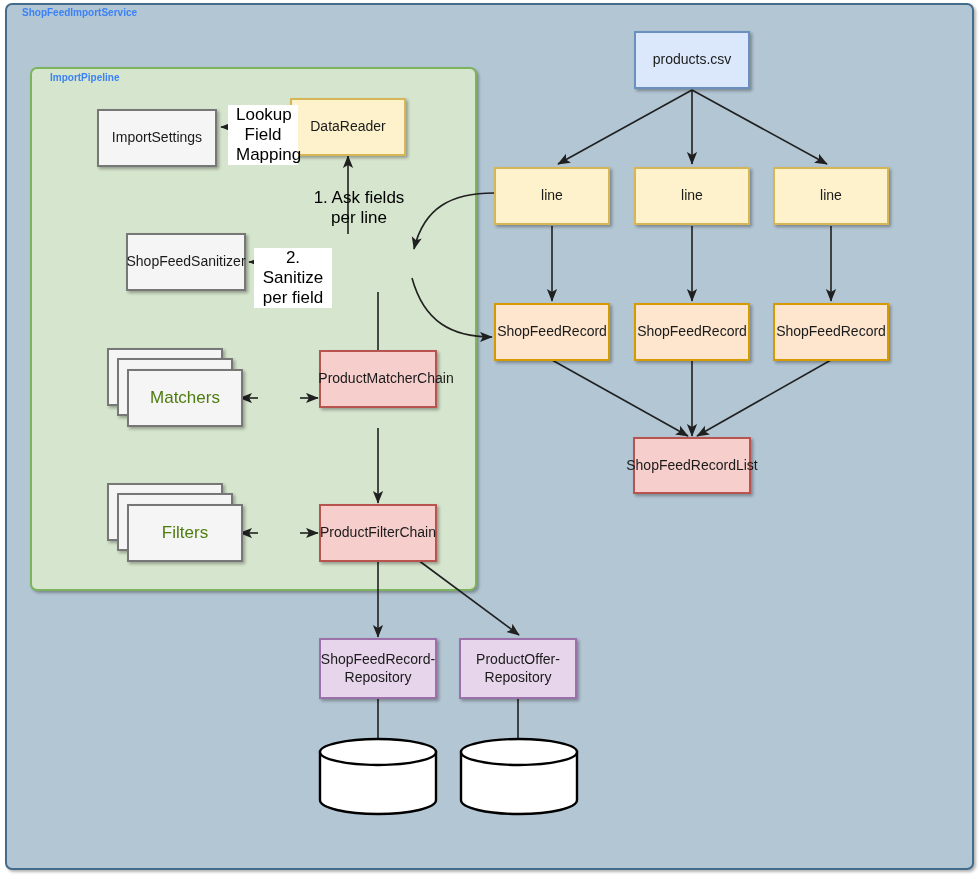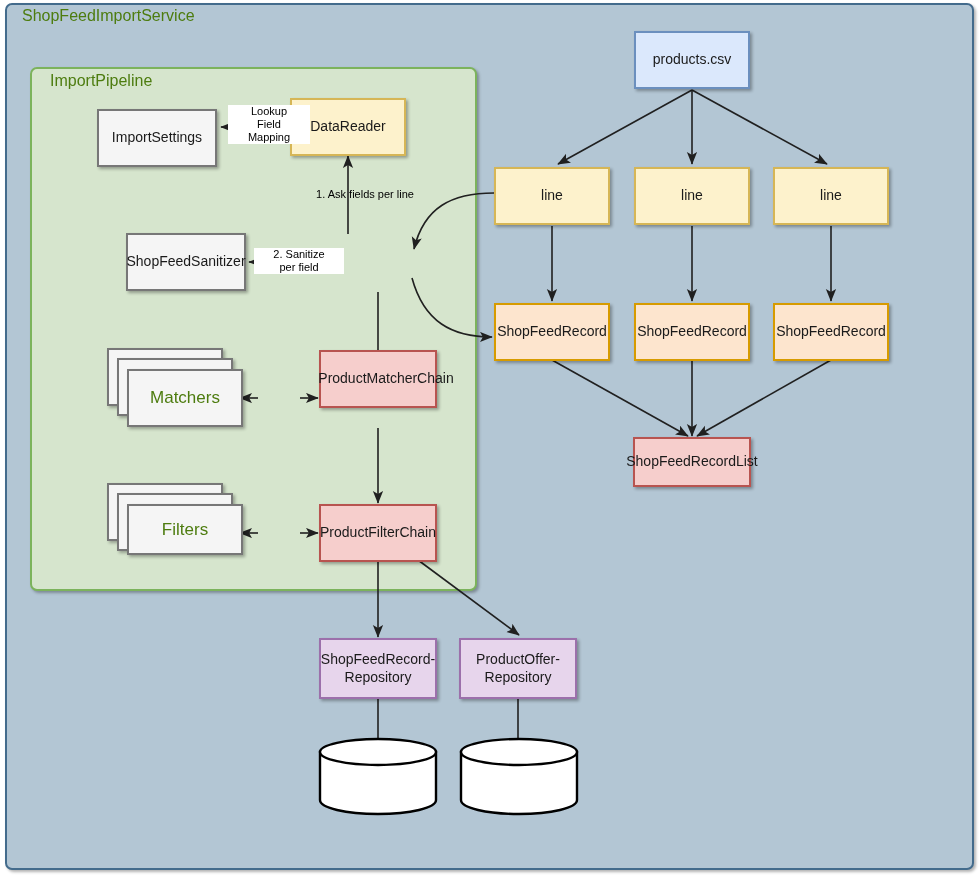--- a/index.html
+++ b/index.html
@@ -34,23 +34,23 @@
   }
   .container-inner {
     left: 30px; top: 67px; width: 447px; height: 524px;
     background: #d6e5cd;
     border: 2px solid #7cb35c;
     border-radius: 7px;
     box-shadow: 2px 2px 3px rgba(0,0,0,0.30);
   }
   .container-title {
     position: absolute;
-    font-weight: normal;
-    font-size: 16px;
-    color: #4d7c0f;
+    font-weight: bold;
+    font-size: 10px;
+    color: #3b82f6;
     white-space: nowrap;
   }
 
   
   .node {
     display: flex;
     align-items: center;
     justify-content: center;
     text-align: center;
     font-size: 14px;
@@ -79,25 +79,25 @@
     align-items: center;
     justify-content: center;
     font-size: 17px;
     color: #4d7c0f;
   }
 
   
   .edge-label {
     position: absolute;
     background: #ffffff;
-    font-size: 11px;
+    font-size: 17px;
     color: #000000;
     text-align: center;
     line-height: 1.18;
-    padding: 0 14px;
+    padding: 0 8px;
     white-space: pre-line;
   }
   .edge-label.nobg { background: transparent; }
 
   
   .cyl { position: absolute; }
 </style>
 </head>
 <body>
 
@@ -184,21 +184,21 @@
     </div>
   </div>
 
   <div class="abs node n-red" style="left:319px; top:350px; width:118px; height:58px;padding-left:16px;">
     <span>ProductMatcherChain</span>
   </div>
 
   <div class="stack" style="left:107px; top:483px; width:140px; height:84px;">
     <div class="card" style="left:0px;  top:0px;  width:116px; height:58px;"></div>
     <div class="card" style="left:10px; top:10px; width:116px; height:58px;"></div>
-    <div class="card front" style="left:20px; top:21px; width:116px; height:51px;">
+    <div class="card front" style="left:20px; top:21px; width:116px; height:58px;">
       <span>Filters</span>
     </div>
   </div>
 
   <div class="abs node n-red" style="left:319px; top:504px; width:118px; height:58px;">
     <span>ProductFilterChain</span>
   </div>
 
   <div class="abs node n-purple" style="left:319px; top:638px; width:118px; height:61px; white-space:pre-line;">
     <span>ShopFeedRecord-
@@ -241,21 +241,21 @@
   <div class="abs node n-orange" style="left:494px; top:303px; width:116px; height:58px;">
     <span>ShopFeedRecord</span>
   </div>
   <div class="abs node n-orange" style="left:634px; top:303px; width:116px; height:58px;">
     <span>ShopFeedRecord</span>
   </div>
   <div class="abs node n-orange" style="left:773px; top:303px; width:116px; height:58px;">
     <span>ShopFeedRecord</span>
   </div>
 
-  <div class="abs node n-red" style="left:633px; top:437px; width:118px; height:50px;">
+  <div class="abs node n-red" style="left:633px; top:437px; width:118px; height:57px;">
     <span>ShopFeedRecordList</span>
   </div>
 
   <div class="edge-label" style="left:228px; top:105px; width:54px;">Lookup
 Field
 Mapping</div>
 
   <div class="edge-label nobg" style="left:296px; top:188px; width:110px;">1. Ask fields per line</div>
 
   <div class="edge-label" style="left:254px; top:248px; width:62px;">2. Sanitize

